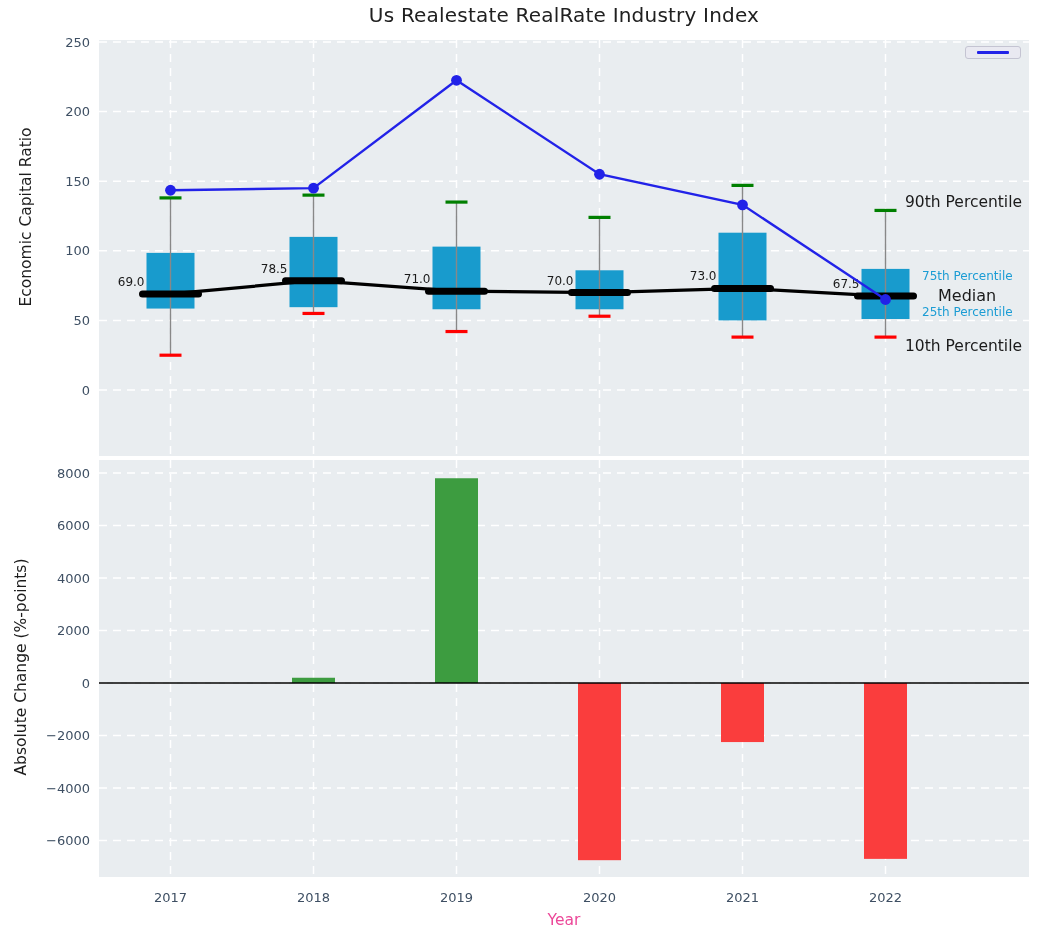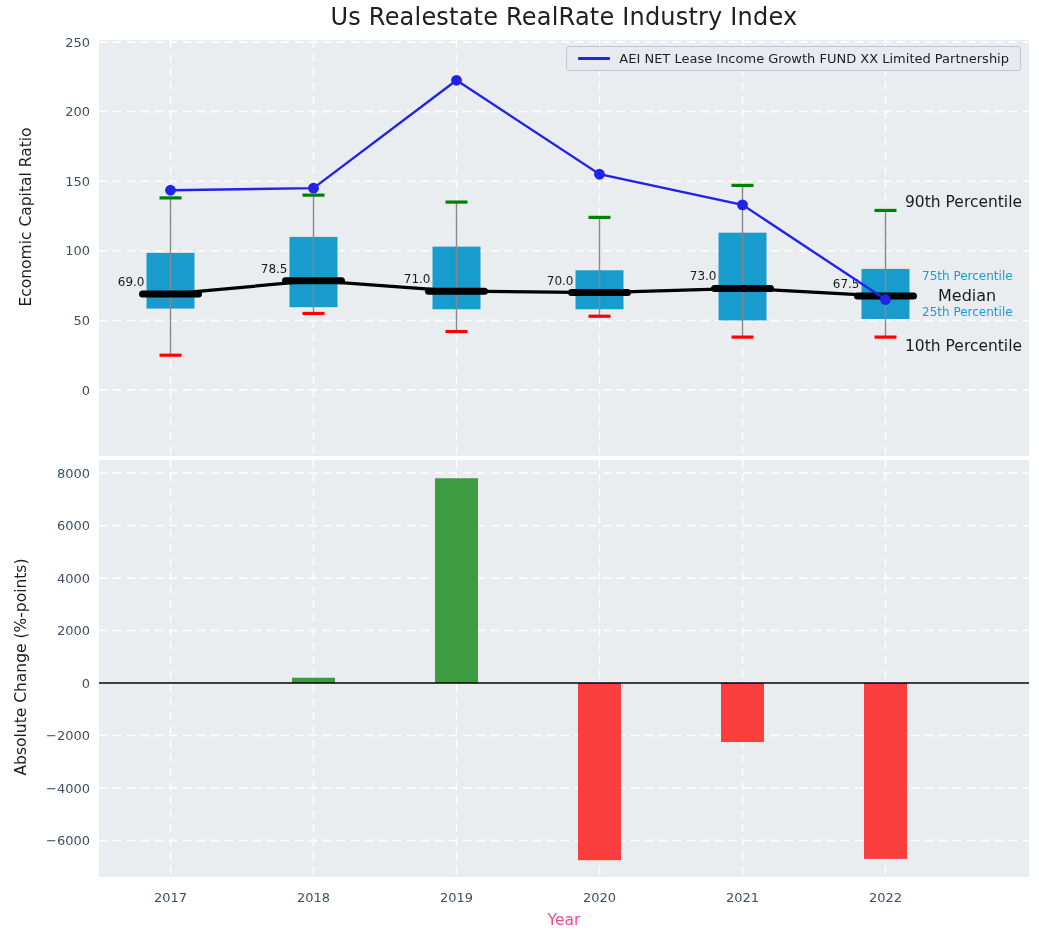--- a/index.html
+++ b/index.html
@@ -5,21 +5,21 @@
   html,body{margin:0;padding:0;background:#ffffff;}
   body{
     width:1039px;height:942px;position:relative;overflow:hidden;
     font-family:"DejaVu Sans","Liberation Sans",sans-serif;
     -webkit-font-smoothing:antialiased;
   }
   .figure{position:absolute;inset:0;}
   svg{position:absolute;left:0;top:0;font-family:"DejaVu Sans","Liberation Sans",sans-serif;}
   .chart-title{
     position:absolute;left:99px;top:3px;width:930px;text-align:center;
-    font-size:24px;color:#202020;letter-spacing:0.2px;
+    font-size:20px;color:#202020;letter-spacing:0.2px;
   }
   .legend{
     position:absolute;top:46px;right:18px;display:flex;align-items:center;gap:9px;
     background:#e9e9f1;border:1px solid #c4c4d2;border-radius:3px;
     padding:4px 11px;font-size:13px;color:#1f1f1f;white-space:nowrap;
   }
   .legend .swatch{display:inline-block;width:32px;height:3px;border-radius:1px;}
   .ylab{
     position:absolute;white-space:nowrap;font-size:15.5px;color:#1c1c1c;
     transform:translate(-50%,-50%) rotate(-90deg);
@@ -138,19 +138,18 @@
       <circle cx="885.5" cy="299.52" r="5.4" fill="#2222e8"></circle>
       <text x="905" y="207" font-size="15.5" fill="#1a1a1a">90th Percentile</text>
       <text x="922" y="280" font-size="12" fill="#1b9cd4">75th Percentile</text>
       <text x="938" y="301" font-size="16" fill="#1a1a1a">Median</text>
       <text x="922" y="315.5" font-size="12" fill="#1b9cd4">25th Percentile</text>
       <text x="905" y="351" font-size="15.5" fill="#1a1a1a">10th Percentile</text>
     </svg>
 
   <div class="legend">
     <span class="swatch" style="background: rgb(34, 34, 232);"></span>
-    <span>AEI NET Lease Income Growth FUND XX Limited Partnership</span>
   </div>
 
   <div class="ylab ylab-top">Economic Capital Ratio</div>
   <div class="ylab ylab-bottom">Absolute Change (%-points)</div>
   <div class="xlab">Year</div>
 </div>
 
 </body></html>

